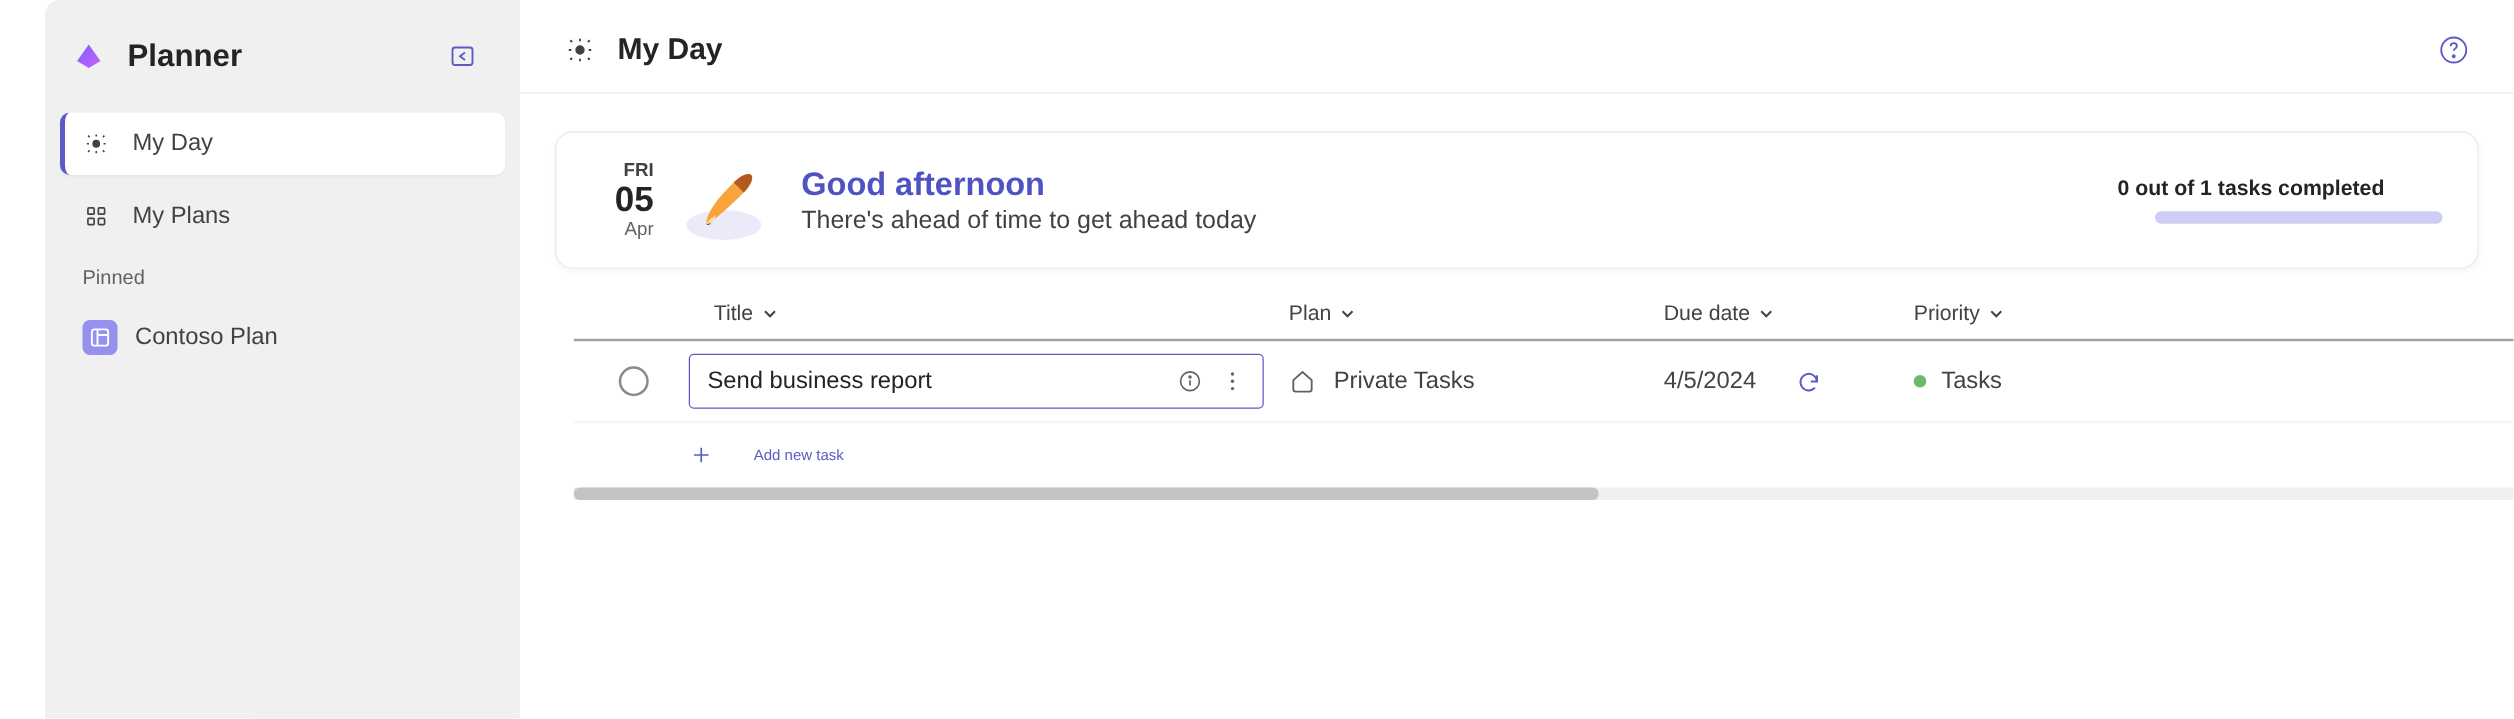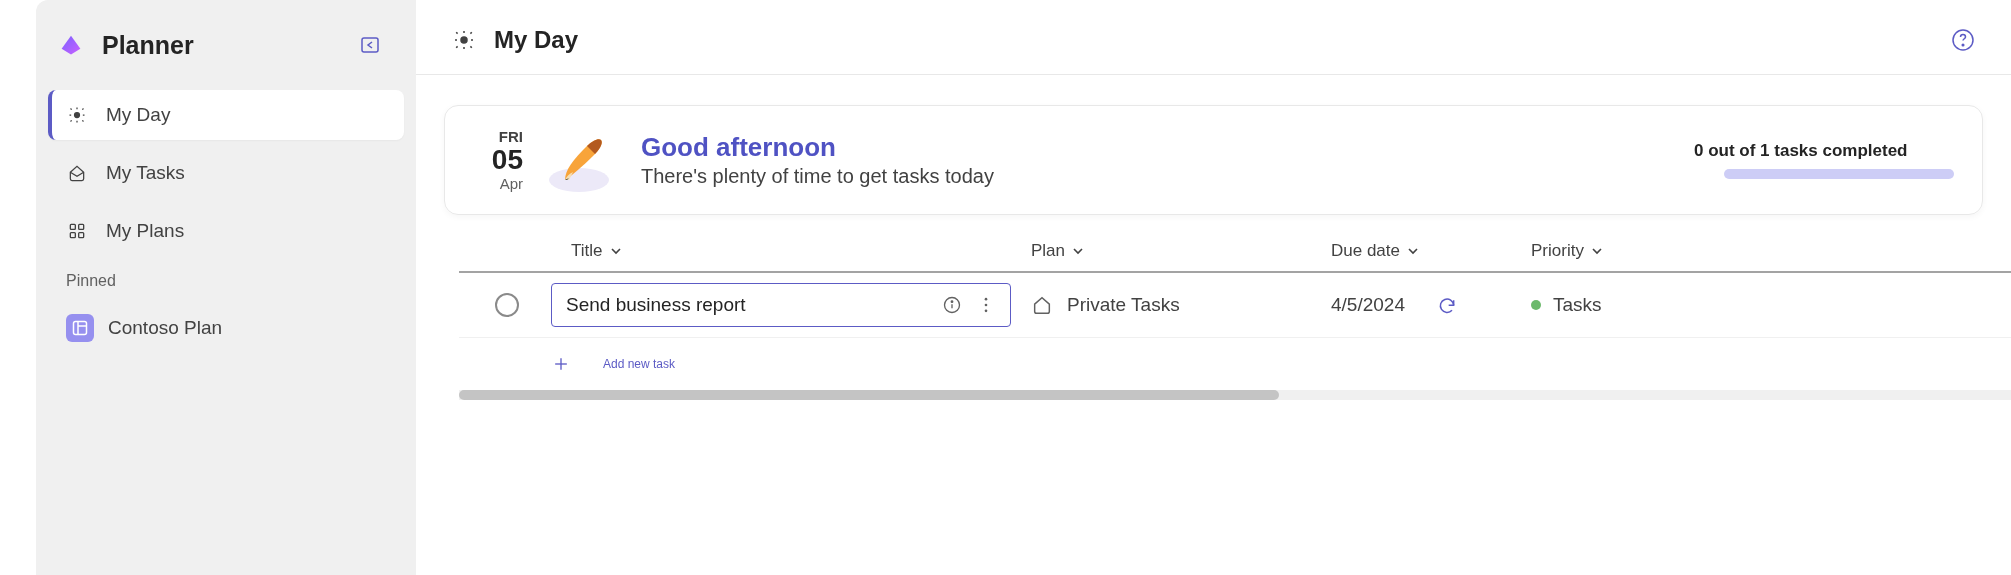--- a/index.html
+++ b/index.html
@@ -256,29 +256,20 @@
         <span class="nav-icon">
           <svg width="20" height="20" viewBox="0 0 24 24" fill="none" stroke="currentColor" stroke-width="1.5">
             <circle cx="12" cy="12" r="3" fill="currentColor"></circle>
             <path d="M12 3v2M12 19v2M4.2 4.2l1.4 1.4M18.4 18.4l1.4 1.4M3 12h2M19 12h2M4.2 19.8l1.4-1.4M18.4 5.6l1.4-1.4"></path>
           </svg>
         </span>
         <span>My Day</span>
       </li>
       <li class="nav-item">
         <span class="nav-icon">
-          <svg width="20" height="20" viewBox="0 0 24 24" fill="none" stroke="currentColor" stroke-width="1.5">
-            <path d="M4 11 L12 4 L20 11 V19 a2 2 0 0 1 -2 2 H6 a2 2 0 0 1 -2 -2 Z"></path>
-            <path d="M4 11 L12 16 L20 11"></path>
-          </svg>
-        </span>
-        <span>My Tasks</span>
-      </li>
-      <li class="nav-item">
-        <span class="nav-icon">
           <svg width="20" height="20" viewBox="0 0 24 24" fill="none" stroke="currentColor" stroke-width="1.6">
             <rect x="4" y="4" width="6" height="6" rx="1"></rect>
             <rect x="14" y="4" width="6" height="6" rx="1"></rect>
             <rect x="4" y="14" width="6" height="6" rx="1"></rect>
             <rect x="14" y="14" width="6" height="6" rx="1"></rect>
           </svg>
         </span>
         <span>My Plans</span>
       </li>
     </ul>
@@ -327,21 +318,21 @@
         <svg viewBox="0 0 76 76" width="76" height="76">
           <ellipse cx="36" cy="58" rx="30" ry="12" fill="#ece9f8"></ellipse>
           <path d="M22 58 C22 48 30 38 44 24 C50 18 56 16 58 18 C60 20 58 26 52 32 C38 46 28 54 22 58 Z" fill="#f8a43a"></path>
           <path d="M44 24 C50 18 56 16 58 18 C60 20 58 26 52 32 L44 24 Z" fill="#b35a1f"></path>
           <path d="M22 58 C24 54 26 52 30 50 L26 58 Z" fill="#f5deb3"></path>
           <path d="M22 58 L26 56 L24 58 Z" fill="#3a3a3a"></path>
         </svg>
       </div>
       <div class="greeting-block">
         <div class="greeting">Good afternoon</div>
-        <div class="greeting-sub">There's plenty of time to get tasks today</div>
+        <div class="greeting-sub">There's ahead of time to get ahead today</div>
       </div>
       <div class="progress-block">
         <div class="progress-text">0 out of 1 tasks completed</div>
         <div class="progress-bar"></div>
       </div>
     </div>
 
     <div class="table-wrap">
       <div class="col-headers">
         <div class="col-chk"></div>

